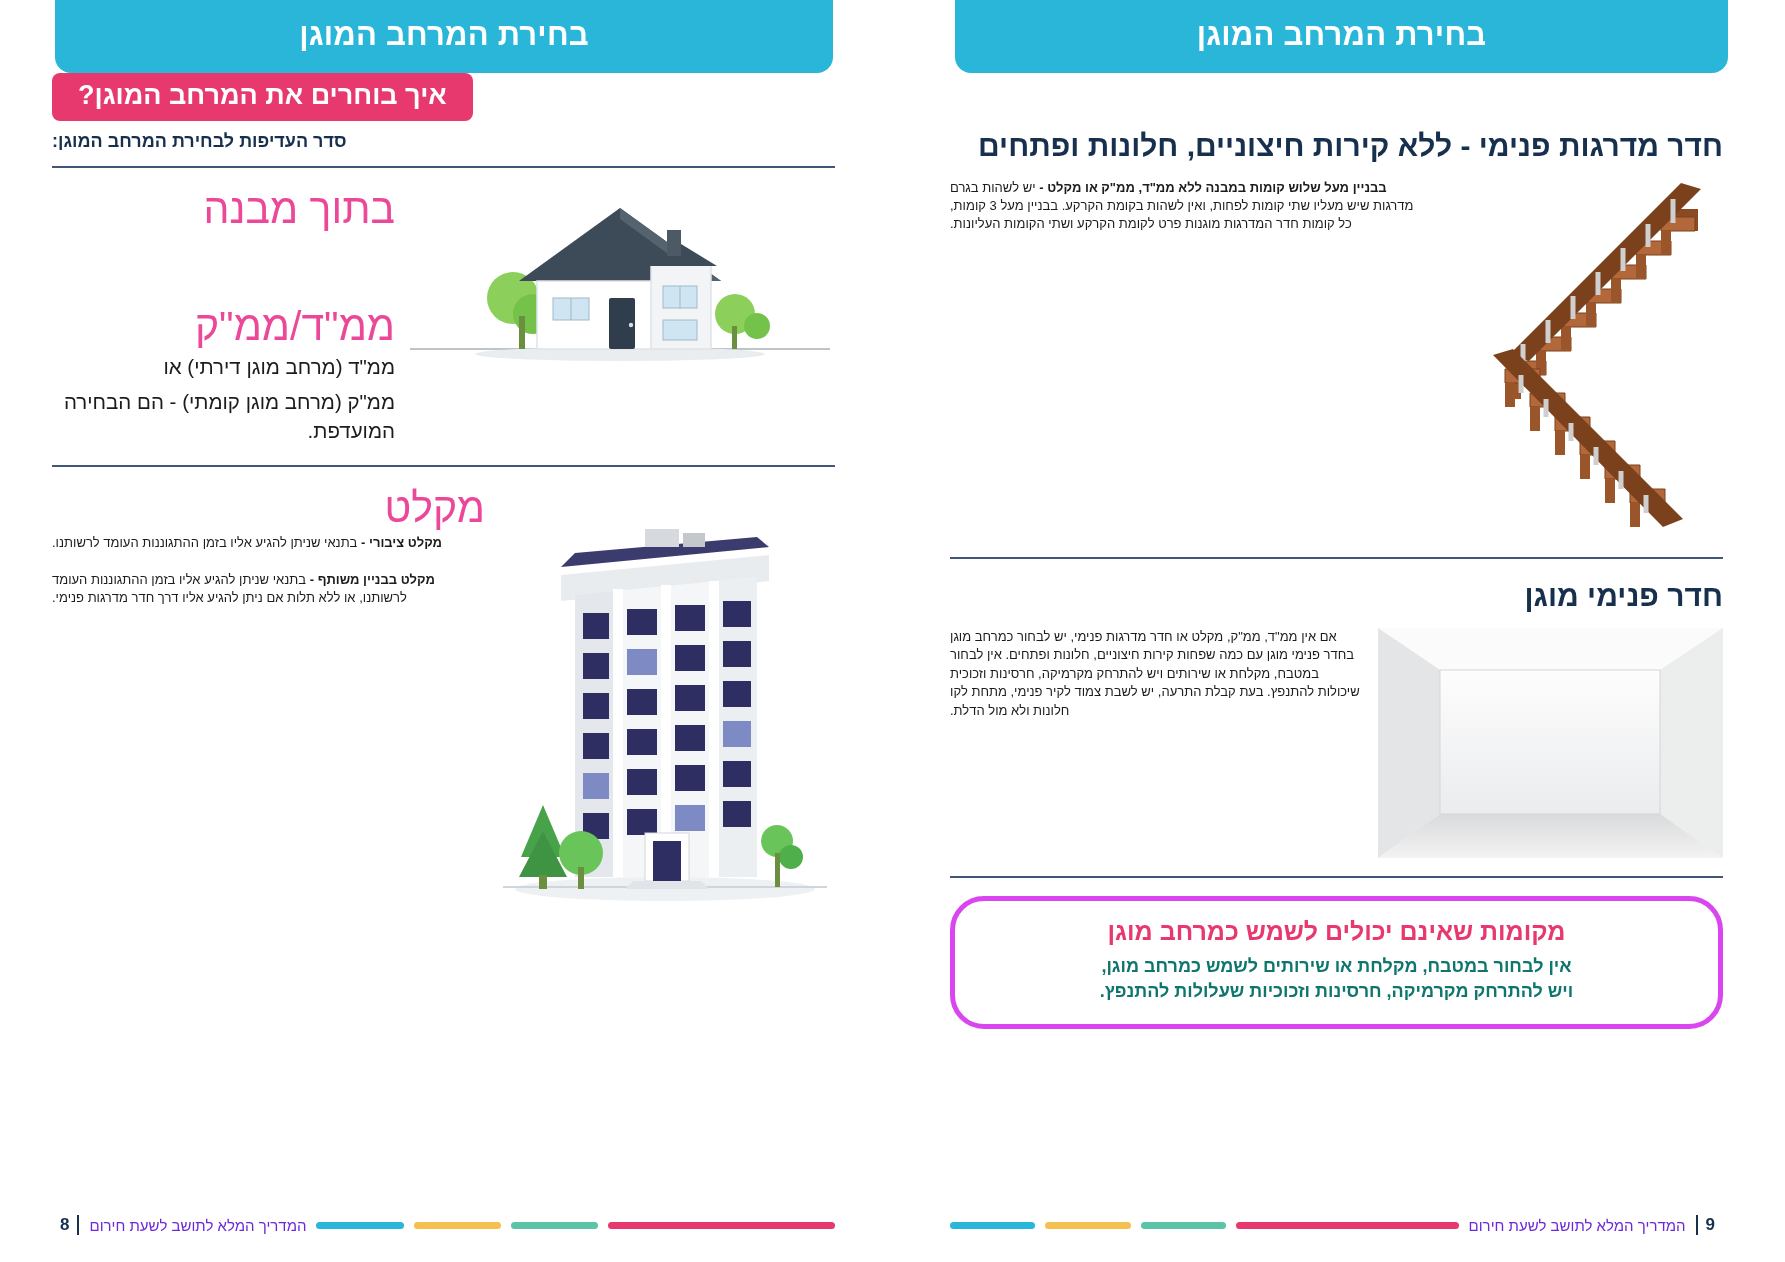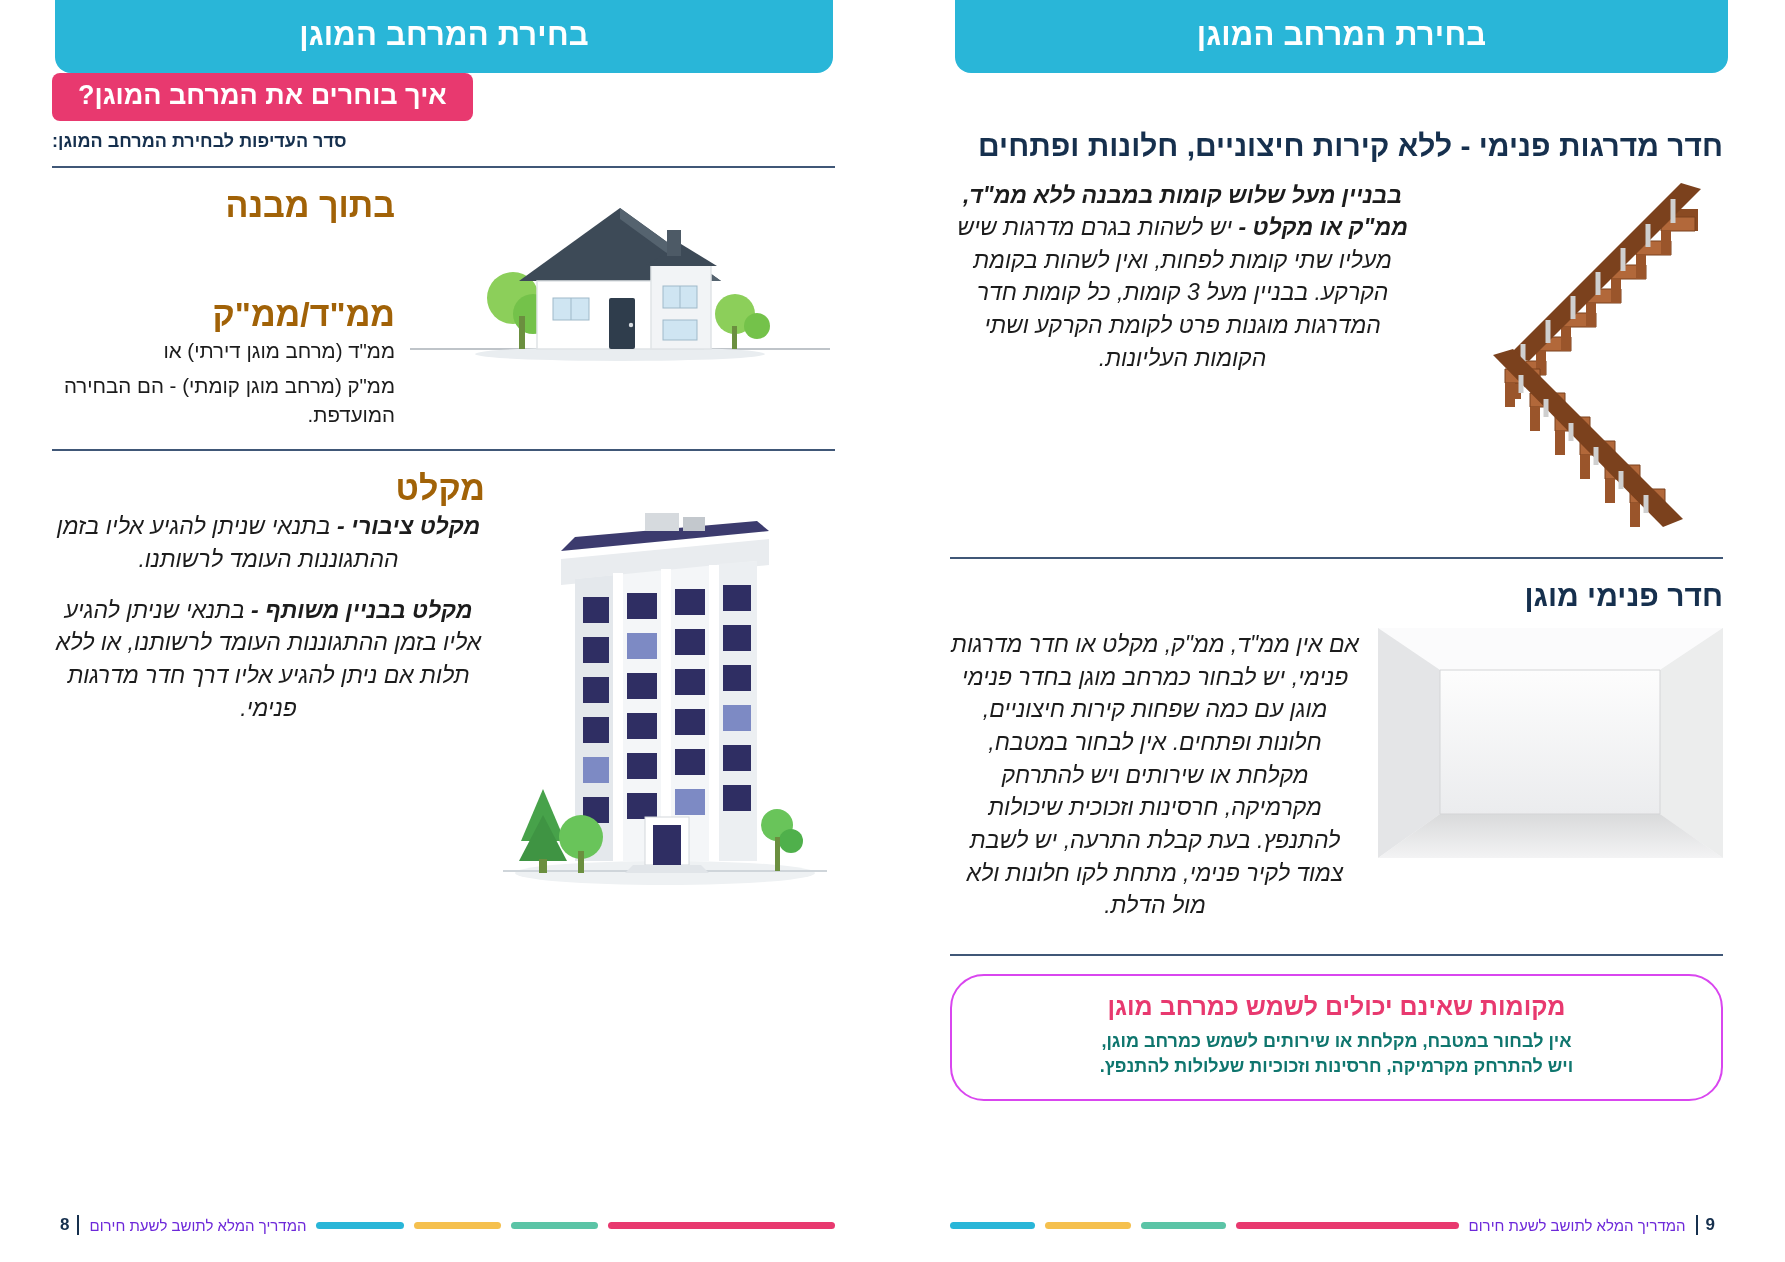--- a/index.html
+++ b/index.html
@@ -53,26 +53,25 @@
 
   h2.section-title {
     font-size: 30px;
     font-weight: bold;
     color: #16304e;
     margin: 0 0 14px 0;
     text-align: right;
     line-height: 1.25;
   }
   p.body {
-    font-size: 23px;
+    font-size: 13px;
     line-height: 1.42;
     color: #1c1c1c;
     margin: 0 0 18px 0;
-    text-align: center;
-    font-style: italic;
+    text-align: left;
   }
   p.body b { font-weight: bold; }
   .rule {
     border: 0;
     border-top: 2px solid #1f3a5f;
     margin: 14px 0 18px 0;
     opacity: .85;
   }
 
   
@@ -82,21 +81,21 @@
 
   
   .stairs-art { width: 290px; height: 360px; position: relative; }
 
   
   .room-art { width: 345px; height: 230px; }
 
   
   .callout {
     margin: 18px 62px 0 57px;
-    border: 2px solid #d946ef;
+    border: 5px solid #d946ef;
     border-radius: 34px;
     padding: 16px 26px 20px;
     text-align: center;
   }
   .callout .c-title {
     color: #e8396f;
     font-weight: bold;
     font-size: 25px;
     margin-bottom: 8px;
   }
@@ -127,23 +126,23 @@
   }
   .pill-wrap { text-align: left; }
   .sub-note {
     color: #16304e;
     font-size: 18px;
     font-weight: 600;
     text-align: left;
     margin: 10px 0 6px 0;
   }
   .opt-title {
-    font-size: 34px;
-    font-weight: bold;
-    color: #a16207;
+    font-size: 41px;
+    font-weight: normal;
+    color: #ec4899;
     text-align: right;
     margin: 0 0 2px 0;
   }
   .opt-body {
     font-size: 20.5px;
     line-height: 1.42;
     color: #1c1c1c;
     text-align: right;
     margin: 0 0 6px 0;
   }

